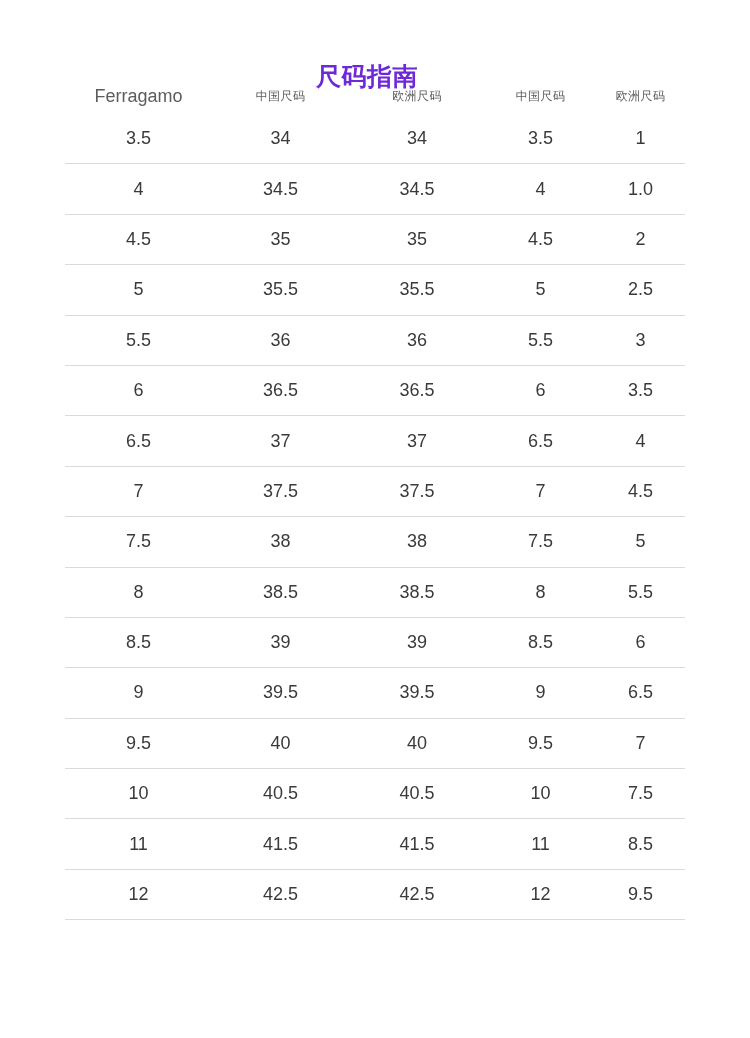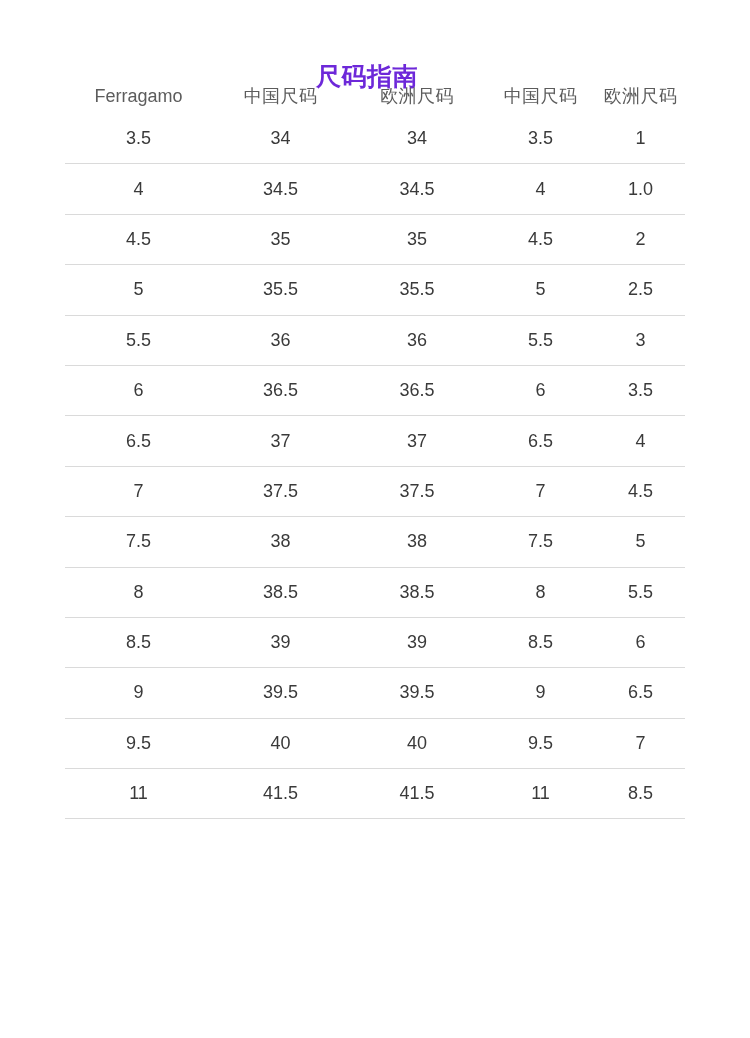--- a/index.html
+++ b/index.html
@@ -52,21 +52,21 @@
   }
   table.size-table col.c1 { width: 147px; }
   table.size-table col.c2 { width: 137px; }
   table.size-table col.c3 { width: 136px; }
   table.size-table col.c4 { width: 111px; }
   table.size-table col.c5 { width: 89px; }
 
   thead th {
     padding: 0;
     height: 36px;
-    font-size: 18px;
+    font-size: 12px;
     font-weight: normal;
     color: #5c5c5c;
     text-align: center;
     vertical-align: middle;
     border: 0;
     white-space: nowrap;
     letter-spacing: 0.4px;
   }
   thead th.brand-col {
     font-size: 18px;
@@ -199,23 +199,37 @@
             <td>6.5</td>
           </tr>
           <tr>
             <td>9.5</td>
             <td>40</td>
             <td>40</td>
             <td>9.5</td>
             <td>7</td>
           </tr>
           <tr>
+            <td>10</td>
+            <td>40.5</td>
+            <td>40.5</td>
+            <td>10</td>
+            <td>7.5</td>
+          </tr>
+          <tr>
             <td>11</td>
             <td>41.5</td>
             <td>41.5</td>
             <td>11</td>
             <td>8.5</td>
           </tr>
+          <tr>
+            <td>12</td>
+            <td>42.5</td>
+            <td>42.5</td>
+            <td>12</td>
+            <td>9.5</td>
+          </tr>
         </tbody>
     </table>
   </div>
 
 </div>
 
 </body></html>

